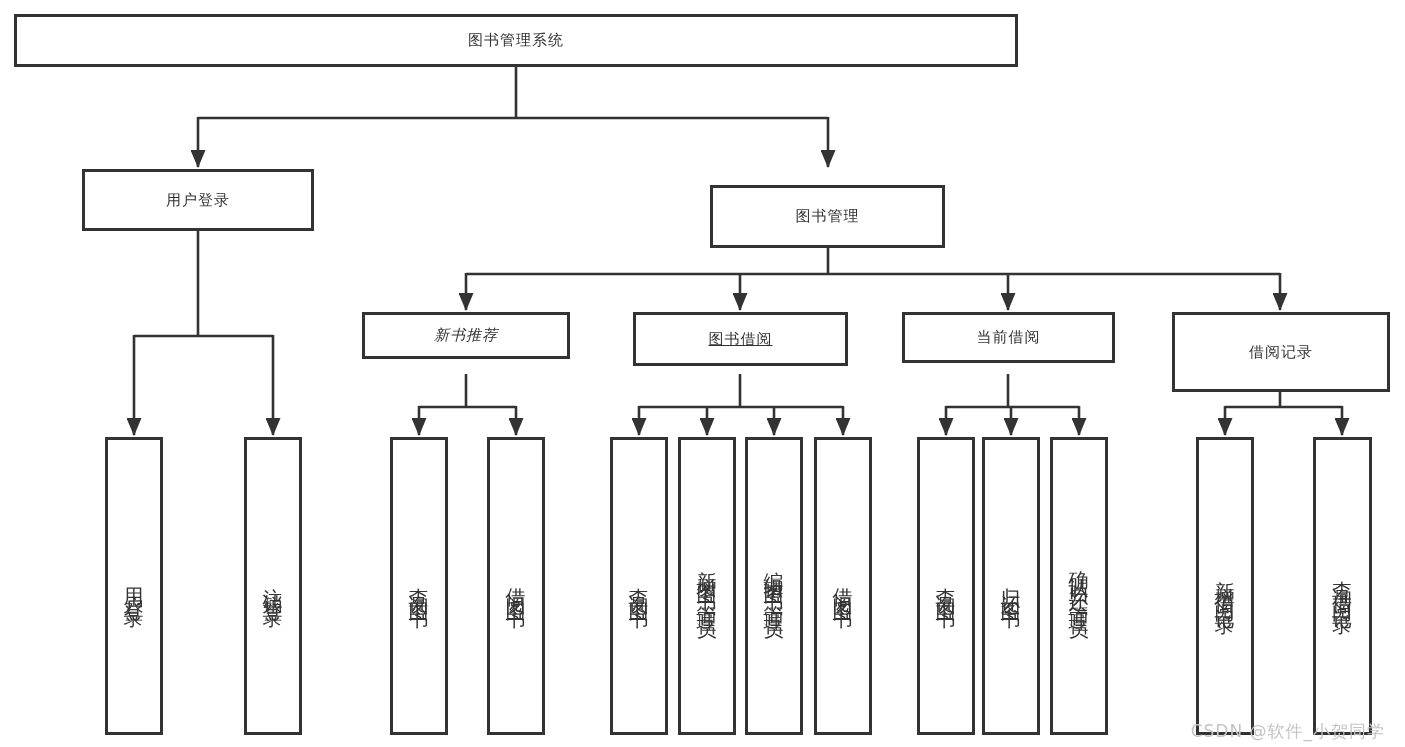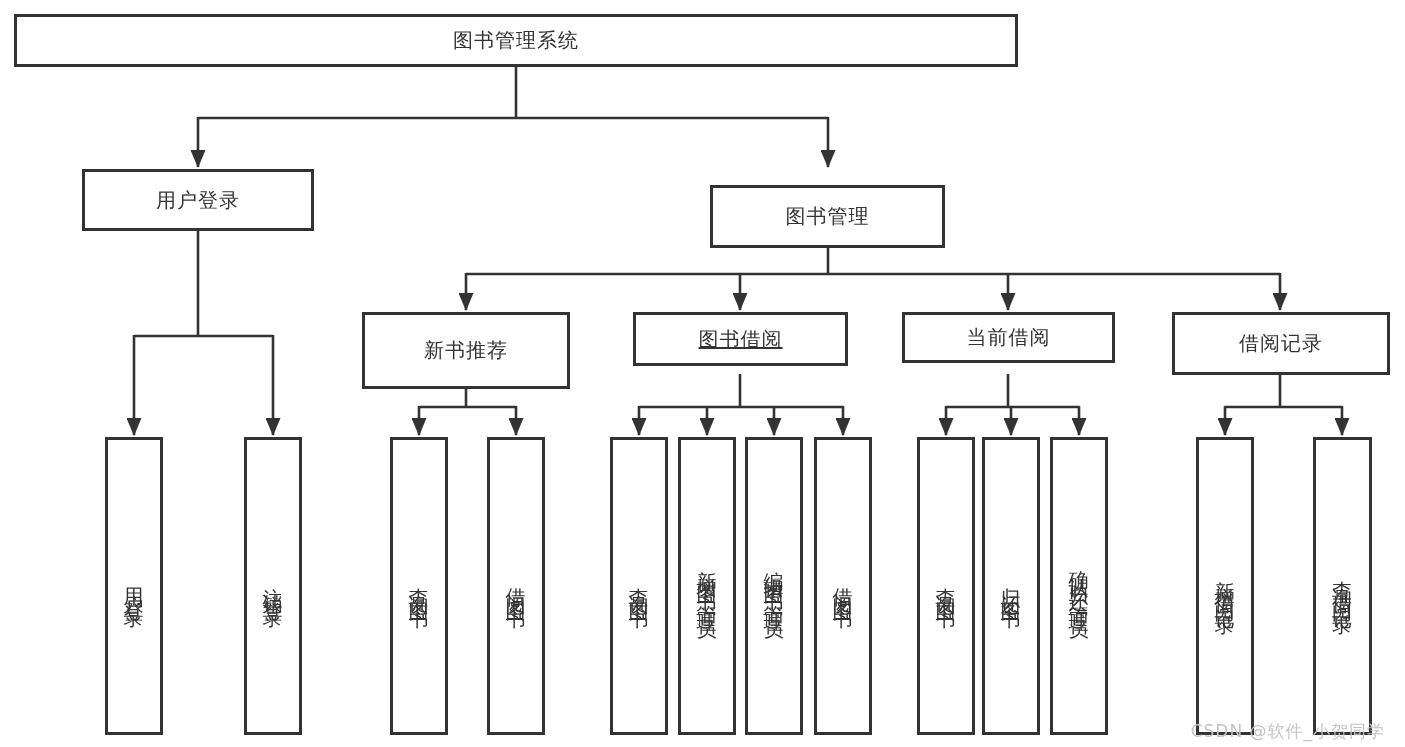--- a/index.html
+++ b/index.html
@@ -15,21 +15,21 @@
     position:relative;width:1405px;height:747px;background:var(--background);
     overflow:hidden;color:var(--text);
   }
   .wires{position:absolute;left:0;top:0;width:1405px;height:747px;}
   .wires line{stroke:var(--line);stroke-width:2.6;fill:none;}
   .arrowhead{fill:var(--line);}
   .box{
     position:absolute;box-sizing:border-box;border:3px solid var(--line);
     background:var(--box_fill);display:flex;align-items:center;justify-content:center;
   }
-  .hlabel{font-size:20px;letter-spacing:1px;white-space:nowrap;}
+  .hlabel{font-size:15px;letter-spacing:1px;white-space:nowrap;}
   .vtext{
     writing-mode:vertical-rl;text-orientation:upright;
     font-size:20px;letter-spacing:7px;line-height:1;white-space:nowrap;
   }
   .watermark{
     position:absolute;right:20px;bottom:4px;font-size:17px;
     color:var(--watermark_color);letter-spacing:1px;z-index:5;white-space:nowrap;
   }
 </style>
 </head>
@@ -89,30 +89,30 @@
     <span class="hlabel">图书管理系统</span>
   </div>
 
   <div class="box" style="left:82px;top:169px;width:232px;height:62px;">
     <span class="hlabel">用户登录</span>
   </div>
   <div class="box" style="left:710px;top:185px;width:235px;height:63px;">
     <span class="hlabel">图书管理</span>
   </div>
 
-  <div class="box" style="left:362px;top:312px;width:208px;height:77px;">
+  <div class="box" style="left:362px;top:312px;width:208px;height:47px;font-style:italic;">
     <span class="hlabel">新书推荐</span>
   </div>
   <div class="box" style="left:633px;top:312px;width:215px;height:54px;text-decoration:underline;">
     <span class="hlabel">图书借阅</span>
   </div>
   <div class="box" style="left:902px;top:312px;width:213px;height:51px;">
     <span class="hlabel">当前借阅</span>
   </div>
-  <div class="box" style="left:1172px;top:312px;width:218px;height:63px;">
+  <div class="box" style="left:1172px;top:312px;width:218px;height:80px;">
     <span class="hlabel">借阅记录</span>
   </div>
 
   <div class="box" style="left:105px;top:437px;width:58px;height:298px;">
     <span class="vtext">用户登录</span>
   </div>
   <div class="box" style="left:244px;top:437px;width:58px;height:298px;">
     <span class="vtext">注销登录</span>
   </div>
 

